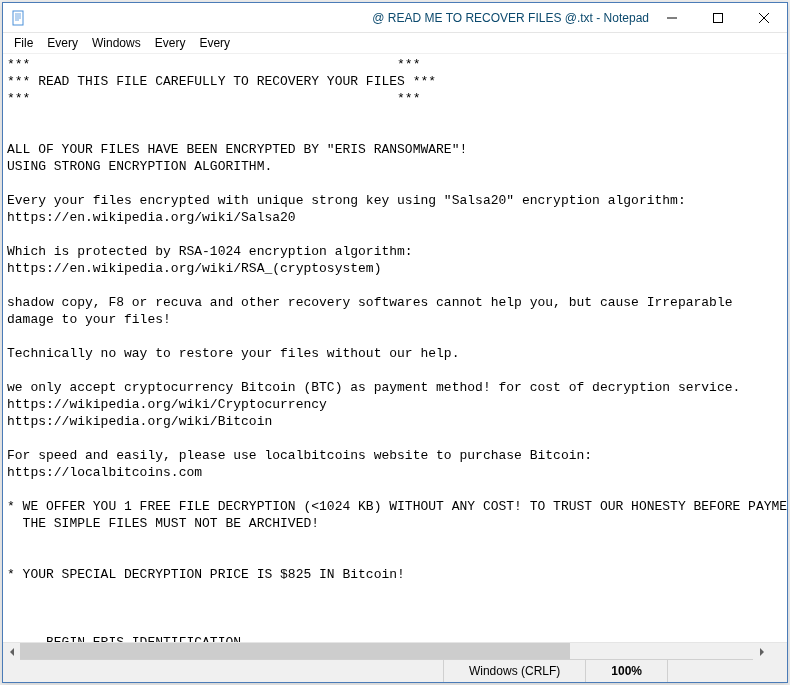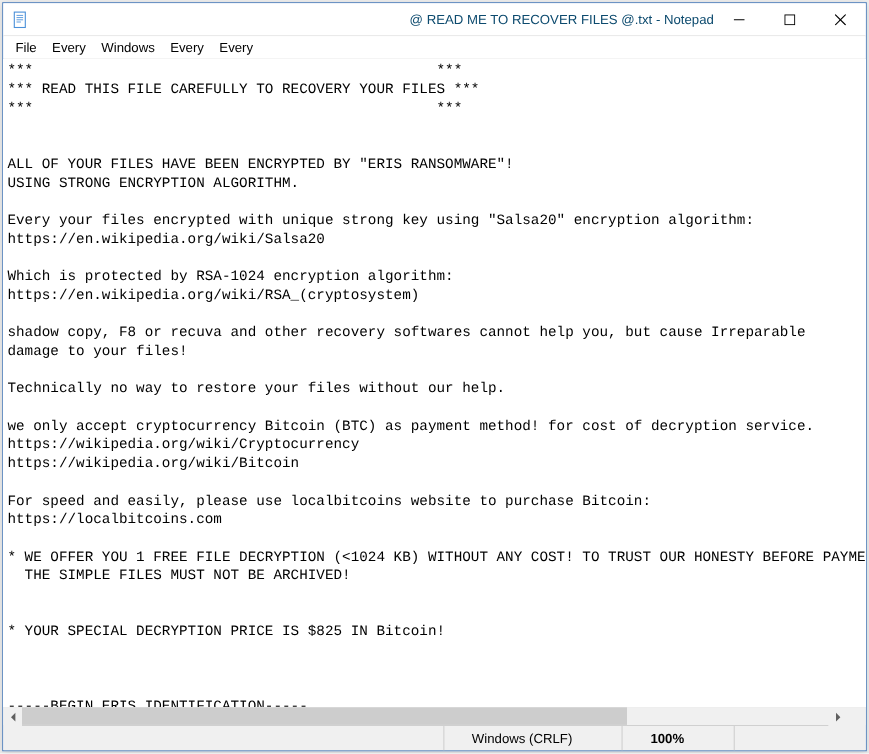--- a/index.html
+++ b/index.html
@@ -134,21 +134,20 @@
       align-items: center;
       font-size: 12px;
       color: #000;
     }
     .status-cell {
       height: 100%;
       display: flex;
       align-items: center;
       padding: 0 25px;
       border-left: 1px solid #d0d0d0;
-      margin-left: 20px;
     }
     .status-spacer { flex: 1; }
     .status-cell.encoding { min-width: 130px; }
     .status-cell.position { min-width: 120px; }
     .status-cell.zoom { min-width: 70px; font-weight: bold; }
     .status-cell.eol-spacer { min-width: 120px; border-left: 1px solid #d0d0d0; }
     .arrow {
       width: 0; height: 0;
       border-top: 4px solid transparent;
       border-bottom: 4px solid transparent;

